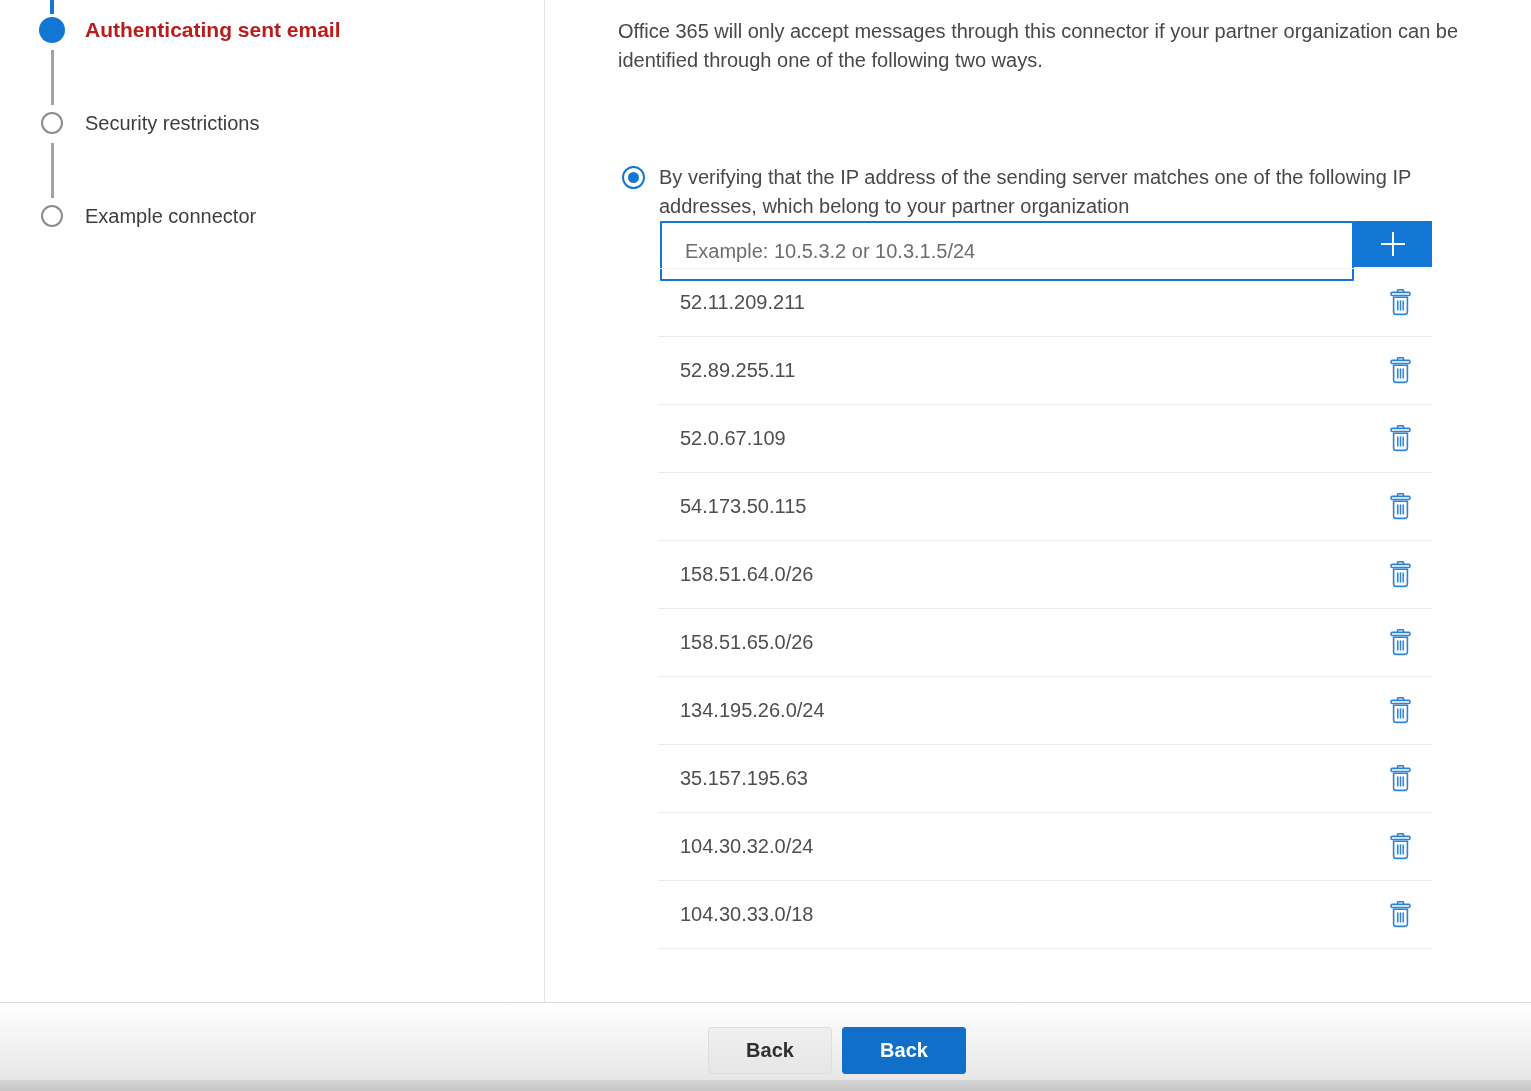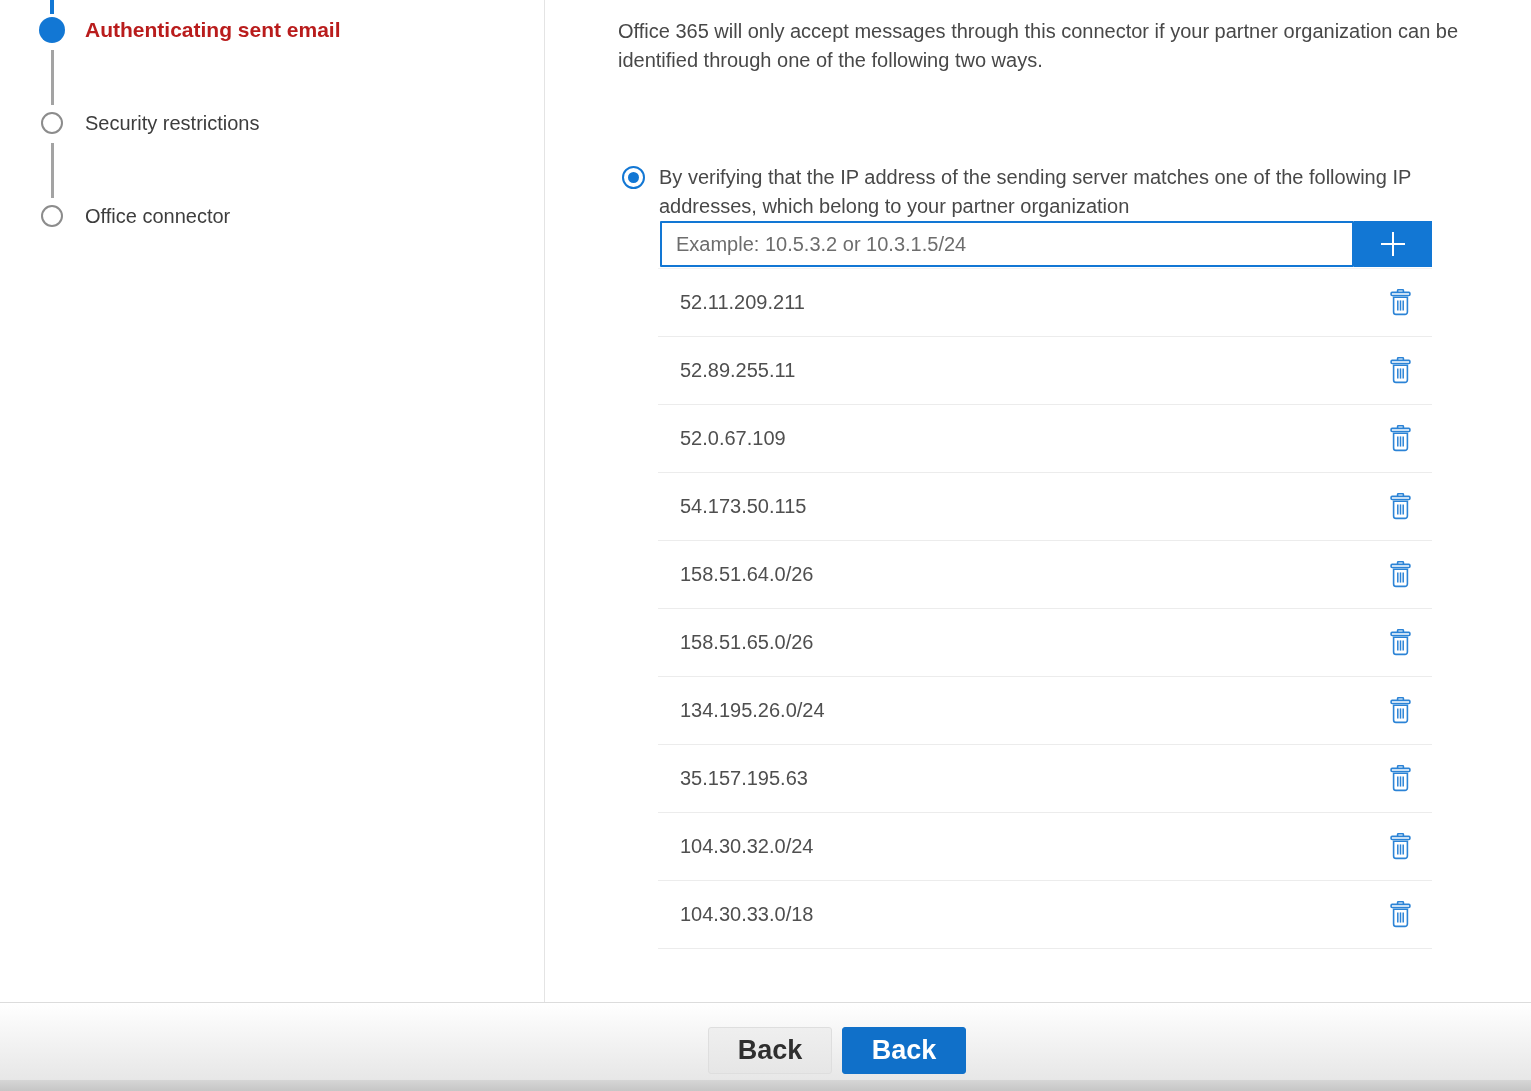--- a/index.html
+++ b/index.html
@@ -38,32 +38,32 @@
   .radio-row.r1{left:76px;top:118px;}
   .radio-row.r2{left:76px;top:166px;}
   .radio-outer{flex:0 0 auto;width:23px;height:23px;border-radius:50%;background:#fff;border:2px solid #4a4a4a;display:flex;align-items:center;justify-content:center;}
   .radio-outer.selected{border-color:var(--accent);}
   .radio-dot{width:11px;height:11px;border-radius:50%;background:var(--accent);}
   .radio-label{margin-left:14px;font-size:20px;line-height:29px;color:var(--text-body);margin-top:-3px;}
   .radio-row.r1 .radio-label{line-height:23px;margin-top:0;}
   .radio-row.r2 .radio-label{width:830px;}
 
   .ip-entry{position:absolute;left:114px;top:221px;display:flex;}
-  .ip-input{width:694px;height:46px;border:2px solid var(--accent);border-radius:1px;padding:0 14px;font-family:"Liberation Sans",sans-serif;font-size:20px;color:#333;outline:none;}
+  .ip-input{width:694px;height:60px;border:2px solid var(--accent);border-radius:1px;padding:0 23px;font-family:"Liberation Sans",sans-serif;font-size:20px;color:#333;outline:none;}
   .ip-input::placeholder{color:#6d6d6d;opacity:1;}
   .add-btn{width:78px;height:46px;background:var(--accent);border:none;display:flex;align-items:center;justify-content:center;cursor:pointer;padding:0;}
 
   .ip-list{position:absolute;left:112px;top:268px;width:774px;border-top:1px solid #f2f2f2;}
   .ip-row{display:flex;align-items:center;height:68px;border-bottom:1px solid #ececec;}
   .ip-text{padding-left:22px;font-size:20px;color:#4f4f4f;}
   .trash-btn{margin-left:auto;margin-right:16px;width:32px;height:34px;background:transparent;border:none;cursor:pointer;display:flex;align-items:center;justify-content:center;padding:0;}
 
   
   .footer{position:absolute;left:0;top:1002px;width:1531px;height:78px;background:linear-gradient(#ffffff,#eeeeee 70%,#e7e7e7);border-top:1px solid #dcdcdc;}
-  .btn{position:absolute;top:24px;width:124px;height:47px;border-radius:3px;font-family:"Liberation Sans",sans-serif;font-size:27px;font-weight:bold;cursor:pointer;}
+  .btn{position:absolute;top:24px;width:124px;height:47px;border-radius:3px;font-family:"Liberation Sans",sans-serif;font-size:20px;font-weight:bold;cursor:pointer;}
   .btn.back{left:708px;background:linear-gradient(#efefef,#e6e6e6);border:1px solid #dedede;color:#2f2f2f;}
   .btn.next{left:842px;background:var(--accent-deep);border:1px solid var(--accent-deep);color:#fff;}
   .bottom-strip{position:absolute;left:0;top:1080px;width:1531px;height:11px;background:linear-gradient(#d6d6d6,#c6c6c6);}
 </style>
 </head>
 <body>
 
 <div class="stage">
 
   <div class="left-panel">
@@ -73,21 +73,21 @@
     <div class="step-label current">Authenticating sent email</div>
 
     <div class="connector c1"></div>
 
     <div class="step-circle upcoming s2"></div>
     <div class="step-label upcoming s2">Security restrictions</div>
 
     <div class="connector c2"></div>
 
     <div class="step-circle upcoming s3"></div>
-    <div class="step-label upcoming s3">Office connector</div>
+    <div class="step-label upcoming s3">Example connector</div>
   </div>
 
   <div class="content">
     <p class="intro">Office 365 will only accept messages through this connector if your partner organization can be identified through one of the following two ways.</p>
 
 
     <div class="radio-row r2">
       <div class="radio-outer selected">
         <div class="radio-dot"></div>
       </div>

